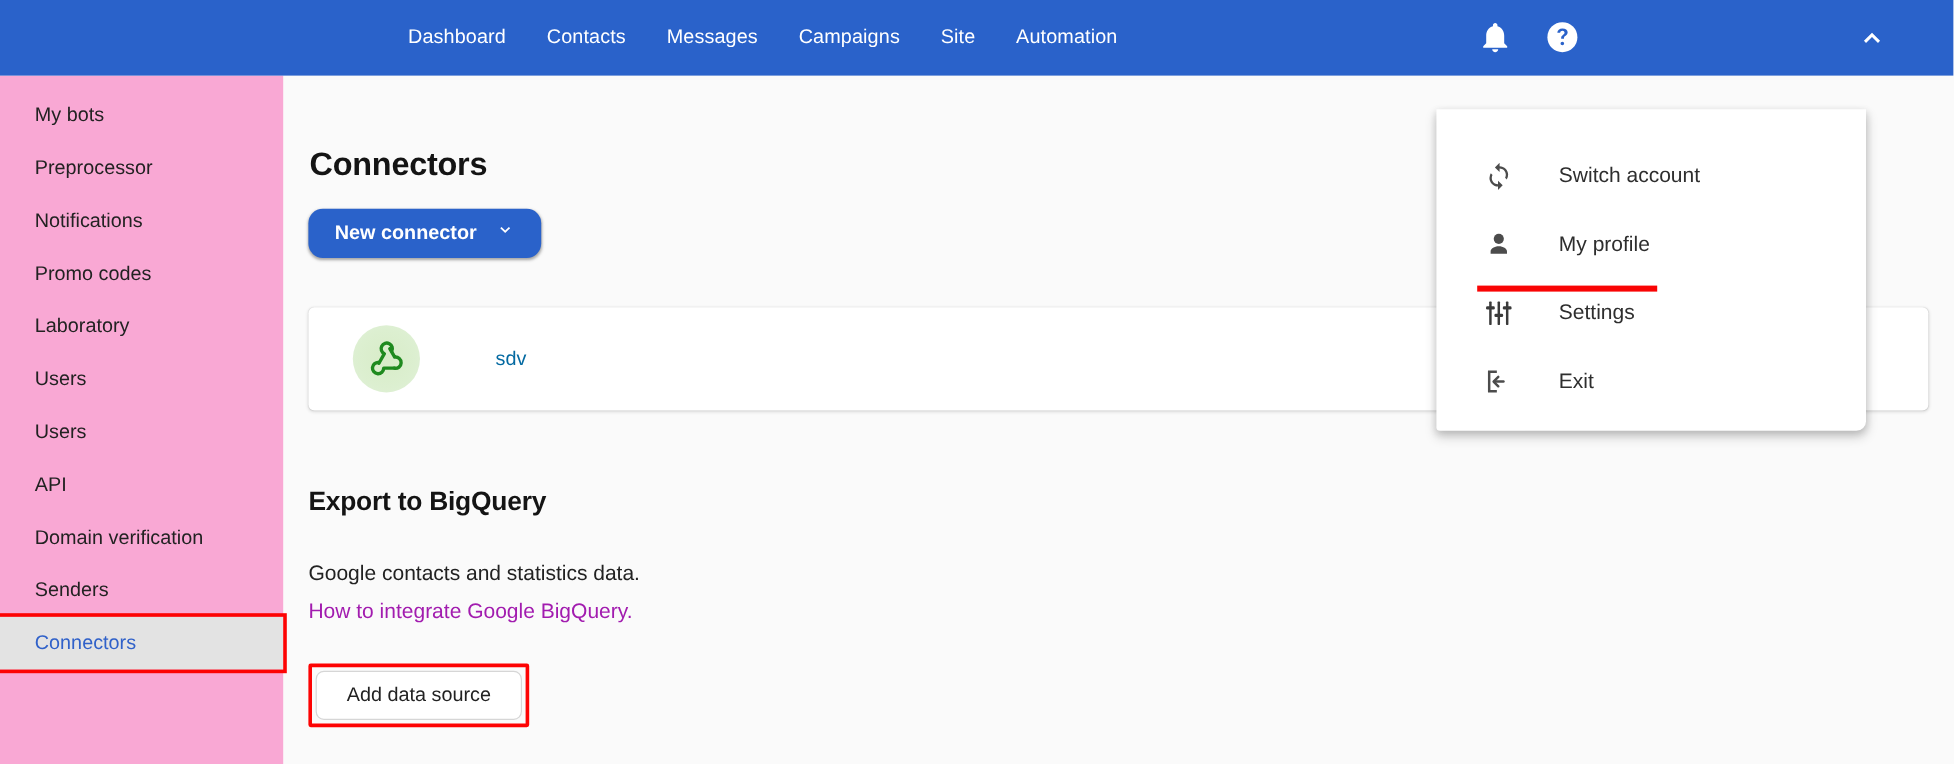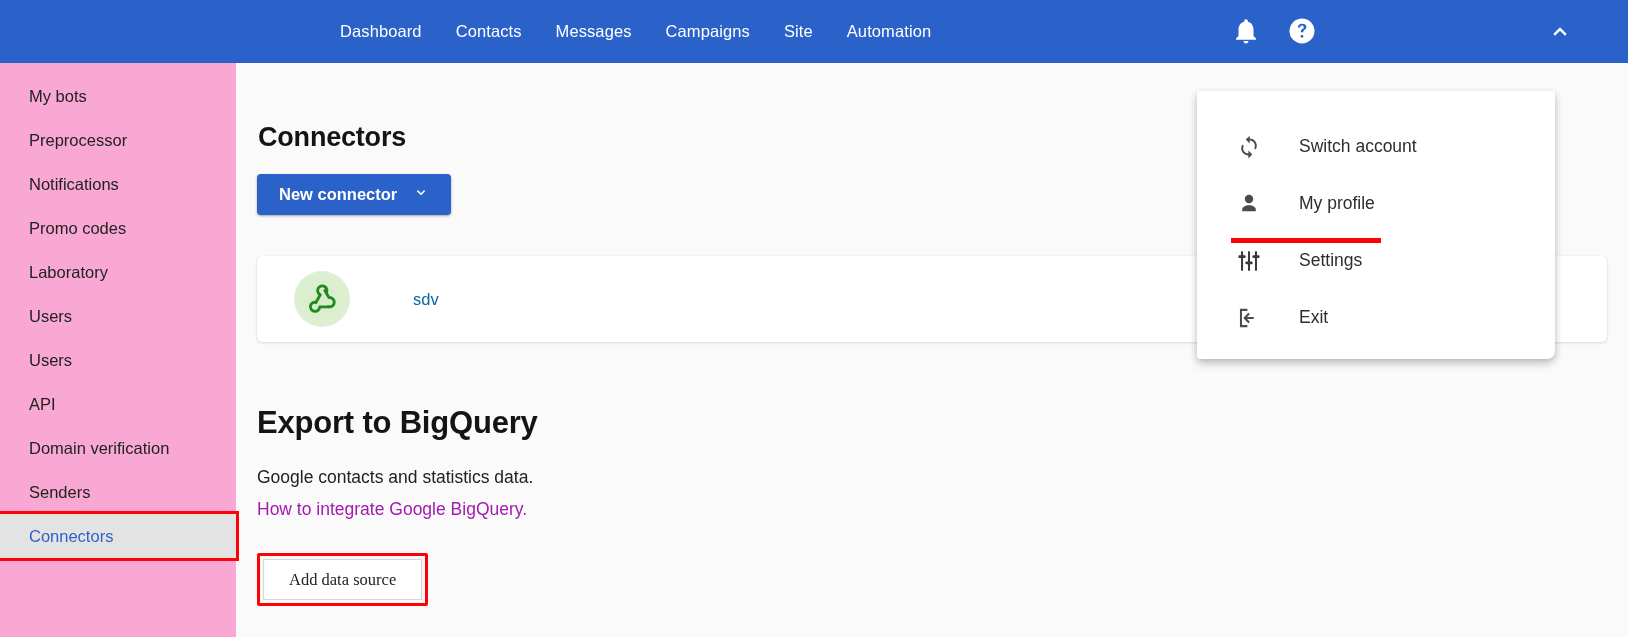--- a/index.html
+++ b/index.html
@@ -80,21 +80,21 @@
   }
   .page-title {
     position: absolute; left: 22px; top: 59px;
     font-size: 27px; font-weight: bold; color: #141414;
     letter-spacing: -.2px;
   }
   .new-connector-btn {
     position: absolute; left: 21px; top: 111px;
     height: 41px; padding: 0 22px;
     background: #2a62ca; color: #fff;
-    border: none; border-radius: 4px;
+    border: none; border-radius: 12px;
     font-family: "Liberation Sans", sans-serif;
     font-size: 16.5px; font-weight: bold;
     display: flex; align-items: center; gap: 16px;
     cursor: pointer;
     box-shadow: 0 1px 3px rgba(0,0,0,.22), 0 1px 2px rgba(0,0,0,.16);
   }
 
   
   .connector-card {
     position: absolute; left: 21px; top: 193px;
@@ -114,21 +114,21 @@
   }
   .conn-name {
     margin-left: 63px;
     font-size: 16.5px;
     color: #0369a1;
   }
 
   
   .bq-title {
     position: absolute; left: 21px; top: 342px;
-    font-size: 31px; font-weight: bold; color: #141414;
+    font-size: 22px; font-weight: bold; color: #141414;
     letter-spacing: -.2px;
   }
   .bq-desc {
     position: absolute; left: 21px; top: 406px;
     font-size: 17.5px; color: #222; line-height: 1;
   }
   .bq-link {
     position: absolute; left: 21px; top: 438px;
     font-size: 17.5px; color: #a21caf; line-height: 1;
     cursor: pointer; text-decoration: none;
@@ -136,22 +136,22 @@
   .add-ds-wrap {
     position: absolute; left: 21px; top: 490px;
     padding: 3px;
     border: 3px solid #fd0303;
     border-radius: 2px;
   }
   .add-ds-btn {
     height: 41px; padding: 0 25px;
     background: #ffffff;
     border: 1px solid #d6d6d6;
-    border-radius: 0;
-    font-family: Liberation Serif, serif;
+    border-radius: 7px;
+    font-family: Liberation Sans, sans-serif;
     font-size: 16.5px; color: #222;
     cursor: pointer;
     display: flex; align-items: center;
   }
 
   
   .user-menu {
     position: absolute; left: 1197px; top: 63px;
     width: 358px; height: 268px;
     background: #ffffff;

